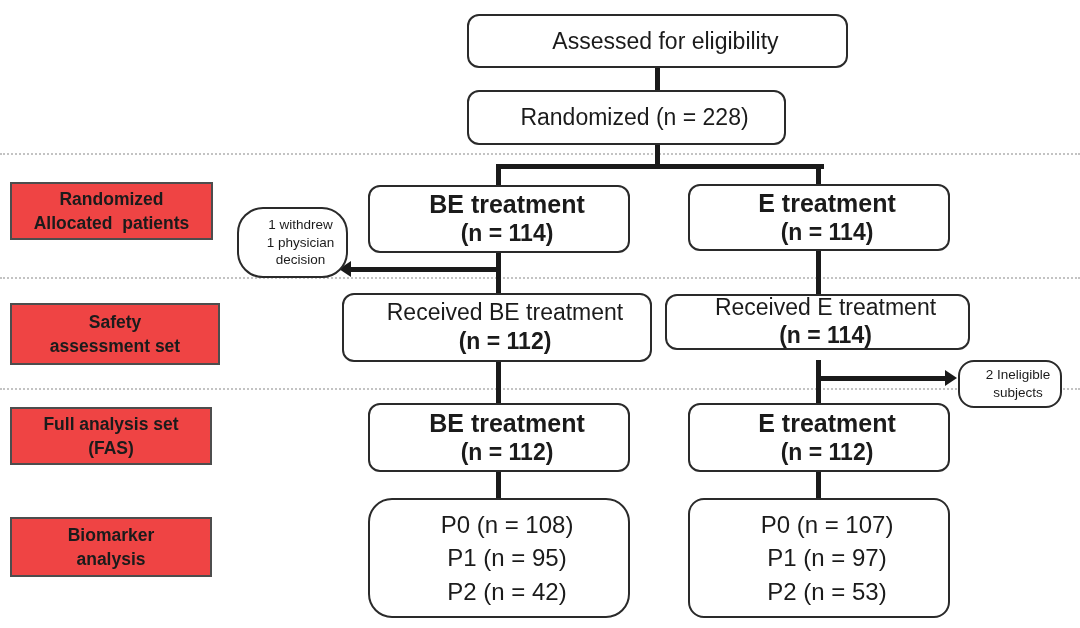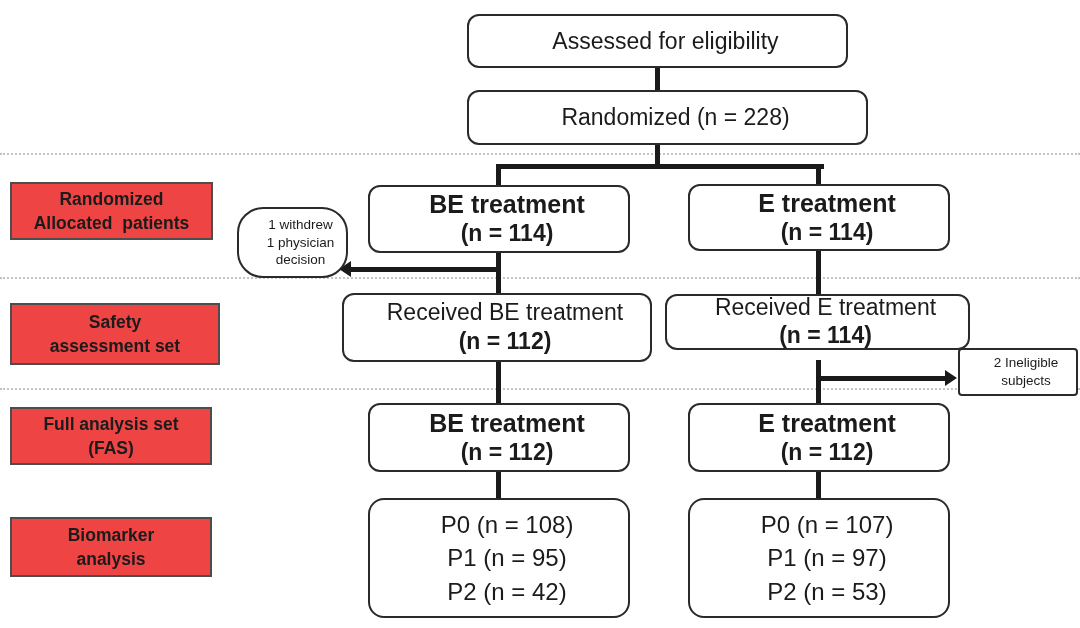--- a/index.html
+++ b/index.html
@@ -91,21 +91,21 @@
 
   <div class="conn" style="left:350px;top:267px;width:148px;height:5px"></div>
   <div class="arrowhead ah-left" style="left:339px;top:261px"></div>
 
   <div class="conn" style="left:818px;top:376px;width:128px;height:5px"></div>
   <div class="arrowhead ah-right" style="left:945px;top:370px"></div>
 
   <div class="fbox" style="left:467px;top:14px;width:381px;height:54px">
     <div class="t23">Assessed for eligibility</div>
   </div>
-  <div class="fbox" style="left:467px;top:90px;width:401px;height:55px">
+  <div class="fbox" style="left:467px;top:90px;width:319px;height:55px">
     <div class="t23">Randomized (n = 228)</div>
   </div>
 
   <div class="lbox" style="left:10px;top:182px;width:203px;height:58px">
     <div class="t-label">Randomized</div>
     <div class="t-label wide-words">Allocated patients</div>
   </div>
   <div class="fbox" style="left:368px;top:185px;width:262px;height:68px">
     <div class="t-title">BE treatment</div>
     <div class="t-n">(n = 114)</div>
@@ -125,21 +125,21 @@
     <div class="t-label">assessment set</div>
   </div>
   <div class="fbox" style="left:342px;top:293px;width:310px;height:69px">
     <div class="t23">Received BE treatment</div>
     <div class="t-n">(n = 112)</div>
   </div>
   <div class="fbox" style="left:665px;top:294px;width:305px;height:56px">
     <div class="t23">Received E treatment</div>
     <div class="t-n">(n = 114)</div>
   </div>
-  <div class="fbox" style="left:958px;top:348px;width:120px;height:48px;border-radius:4px">
+  <div class="fbox" style="left:958px;top:360px;width:104px;height:48px;border-radius:16px">
     <div class="t-small">2 Ineligible</div>
     <div class="t-small">subjects</div>
   </div>
 
   <div class="lbox" style="left:10px;top:407px;width:202px;height:58px">
     <div class="t-label">Full analysis set</div>
     <div class="t-label">(FAS)</div>
   </div>
   <div class="fbox" style="left:368px;top:403px;width:262px;height:69px">
     <div class="t-title">BE treatment</div>
@@ -147,21 +147,21 @@
   </div>
   <div class="fbox" style="left:688px;top:403px;width:262px;height:69px">
     <div class="t-title">E treatment</div>
     <div class="t-n">(n = 112)</div>
   </div>
 
   <div class="lbox" style="left:10px;top:517px;width:202px;height:60px">
     <div class="t-label">Biomarker</div>
     <div class="t-label">analysis</div>
   </div>
-  <div class="fbox" style="left:368px;top:498px;width:262px;height:120px;border-radius:16px">
+  <div class="fbox" style="left:368px;top:498px;width:262px;height:120px;border-radius:24px">
     <div class="t-bio">P0 (n = 108)</div>
     <div class="t-bio">P1 (n = 95)</div>
     <div class="t-bio">P2 (n = 42)</div>
   </div>
   <div class="fbox" style="left:688px;top:498px;width:262px;height:120px;border-radius:16px">
     <div class="t-bio">P0 (n = 107)</div>
     <div class="t-bio">P1 (n = 97)</div>
     <div class="t-bio">P2 (n = 53)</div>
   </div>
 

